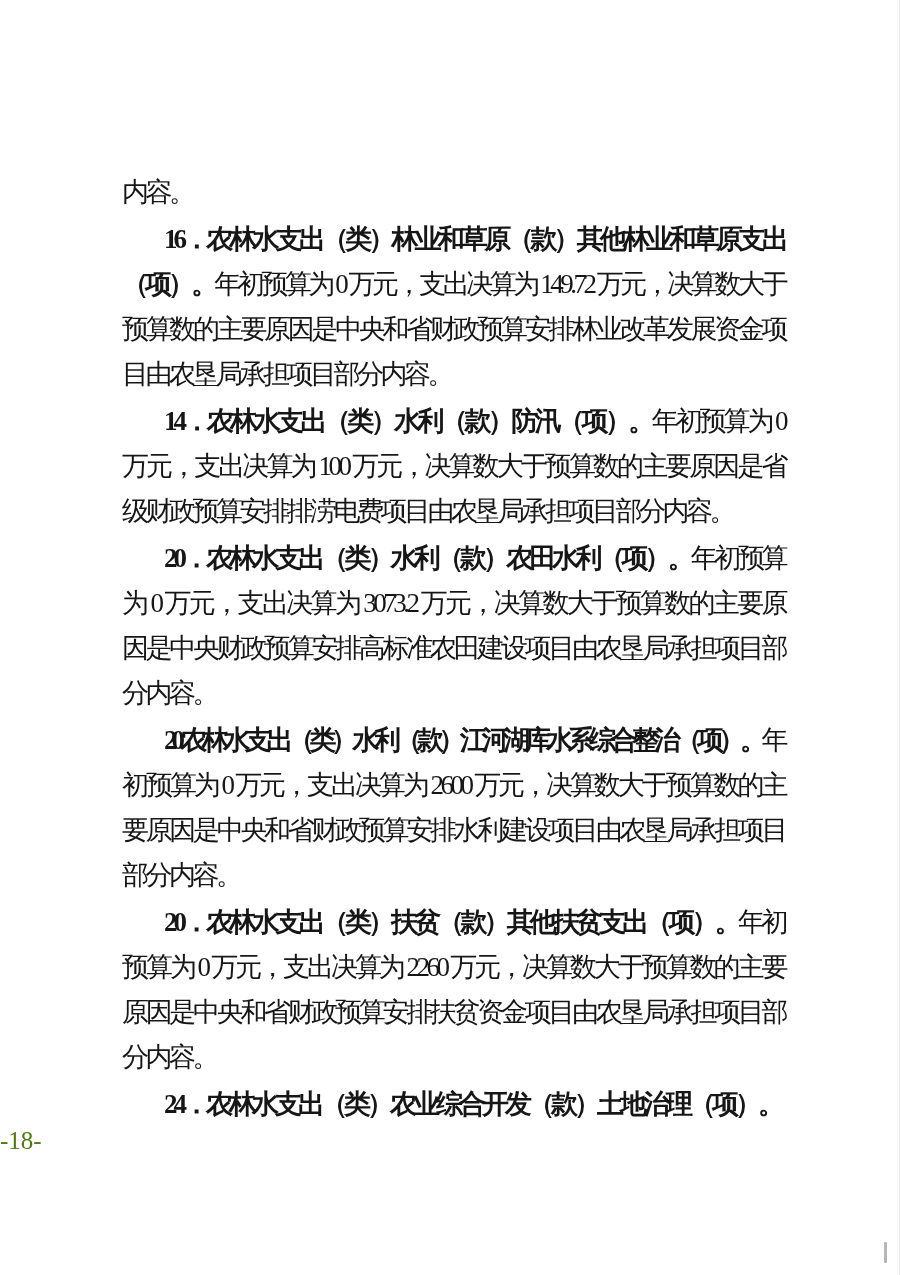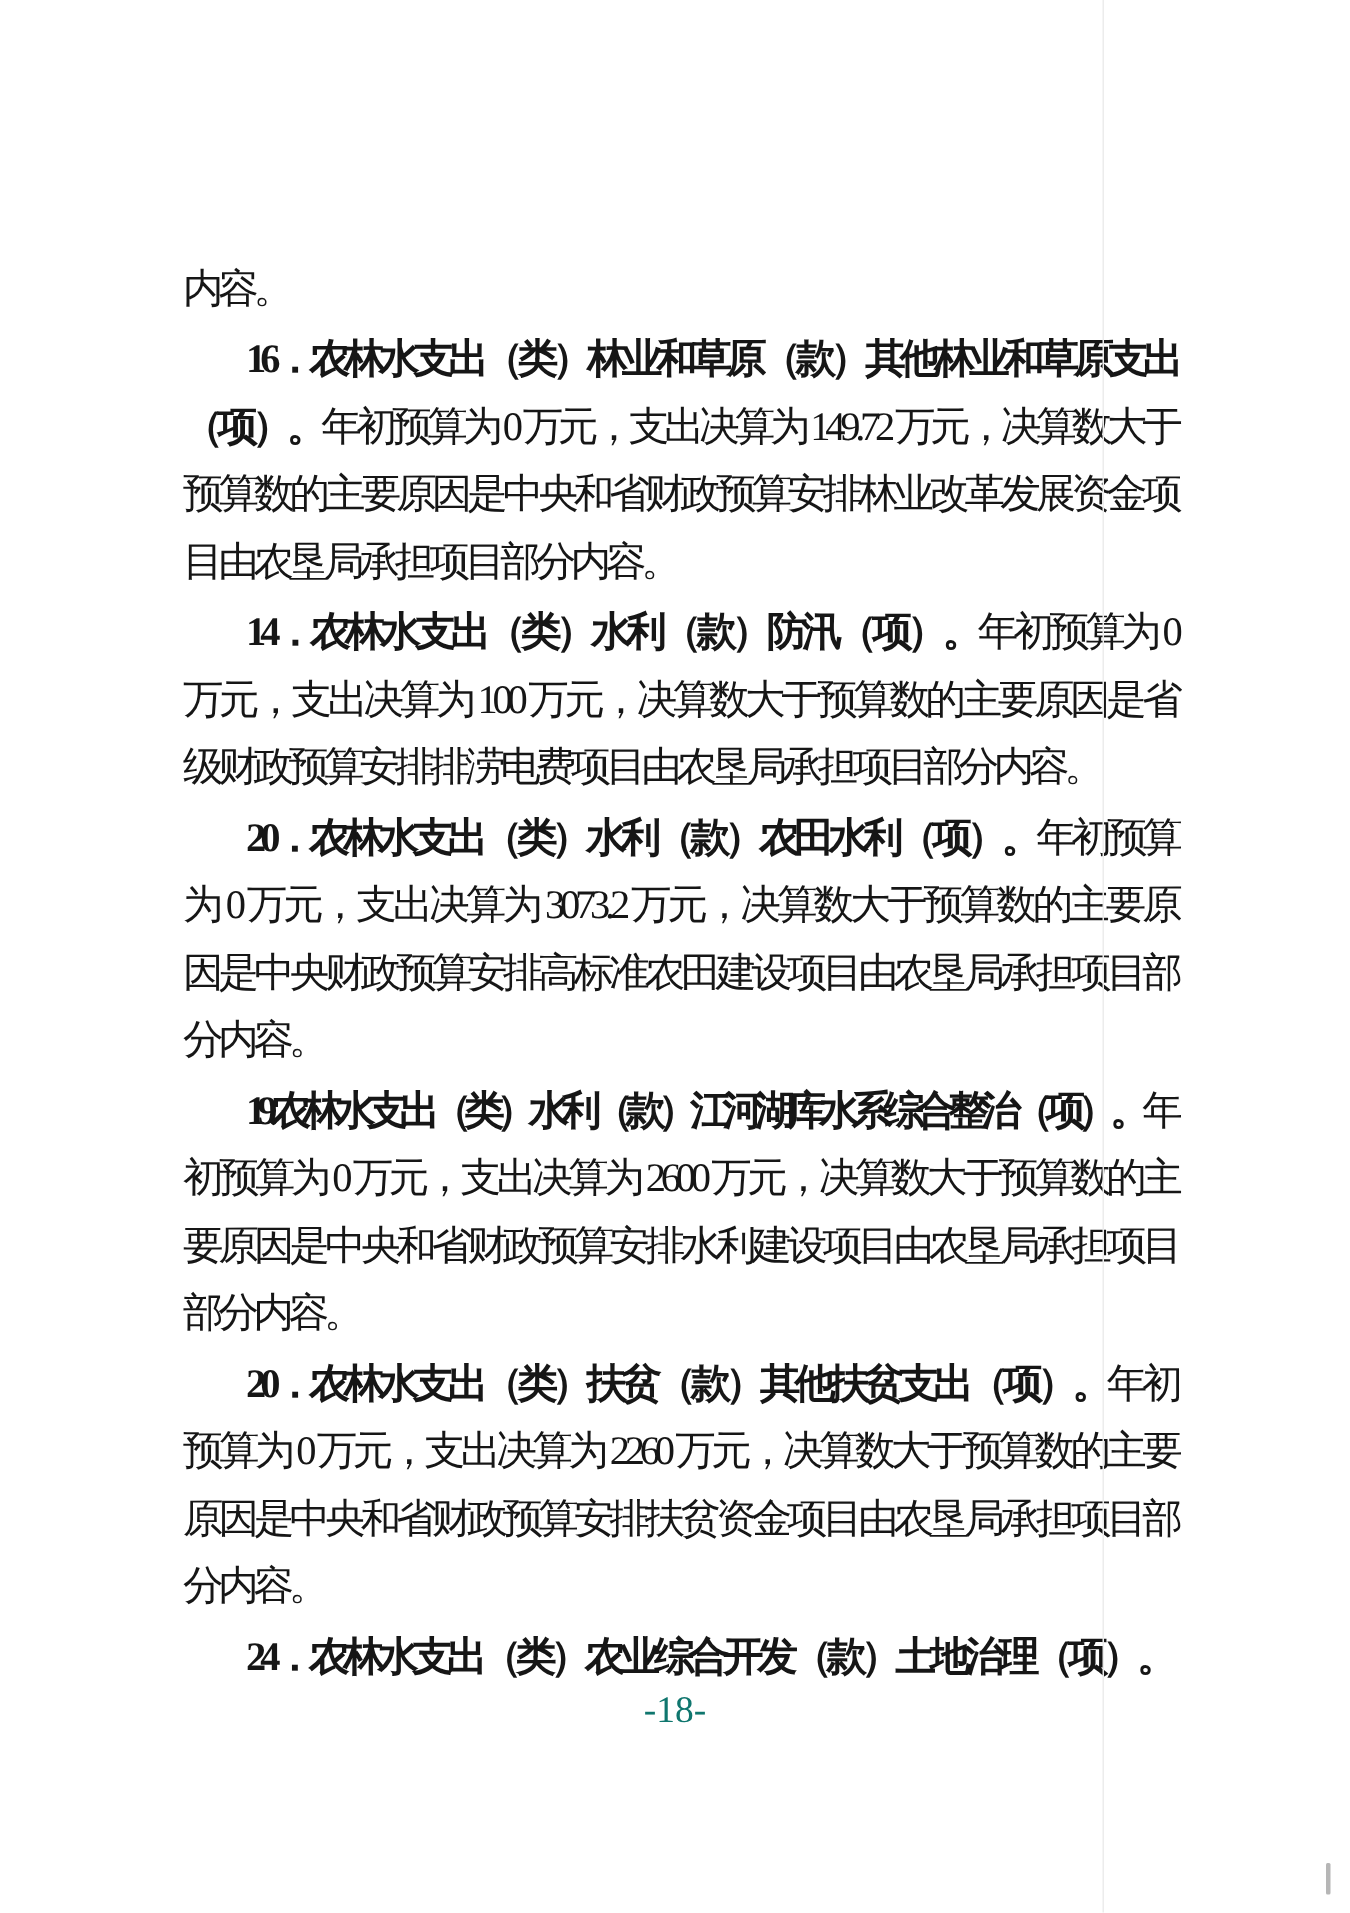--- a/index.html
+++ b/index.html
@@ -10,21 +10,21 @@
     width: 900px;
     height: 1275px;
     background: #ffffff;
     position: relative;
     overflow: hidden;
     font-family: "Liberation Serif", "DejaVu Serif", serif;
   }
   .page {
     position: absolute;
     left: 0; top: 0;
-    width: 736px; height: 1275px;
+    width: 900px; height: 1275px;
     background: #ffffff;
   }
   .doc-text {
     position: absolute;
     left: 122px;
     top: 170px;
     width: 663px;
     font-size: 27px;
     line-height: 45px;
     color: #161616;
@@ -47,24 +47,23 @@
     letter-spacing: -6px;
   }
   .bd {
     font-weight: 400;
   }
   .page-footer {
     position: absolute;
     left: 0;
     top: 1126px;
     width: 900px;
-    text-align: center;
     font-size: 25px;
     line-height: 30px;
-    color: #0f766e;
+    color: #4d7c0f;
     letter-spacing: 0;
   }
   .scan-mark {
     position: absolute;
     left: 884px;
     top: 1242px;
     width: 3px;
     height: 21px;
     background: #b6b6b6;
     border-radius: 1px;
@@ -86,21 +85,21 @@
   <div class="doc-text">
 
     <p class="para no-indent"><span>内容。</span></p>
 
     <p class="para"><span class="hd">16．农林水支出（类）林业和草原（款）其他林业和草原支出（项）。</span><span class="bd">年初预算为 0 万元，支出决算为 149.72 万元，决算数大于预算数的主要原因是中央和省财政预算安排林业改革发展资金项目由农垦局承担项目部分内容。</span></p>
 
     <p class="para"><span class="hd">14．农林水支出（类）水利（款）防汛（项）。</span><span class="bd">年初预算为 0 万元，支出决算为 100 万元，决算数大于预算数的主要原因是省级财政预算安排排涝电费项目由农垦局承担项目部分内容。</span></p>
 
     <p class="para"><span class="hd">20．农林水支出（类）水利（款）农田水利（项）。</span><span class="bd">年初预算为 0 万元，支出决算为 3073.2 万元，决算数大于预算数的主要原因是中央财政预算安排高标准农田建设项目由农垦局承担项目部分内容。</span></p>
 
-    <p class="para"><span class="hd tight">19.农林水支出（类）水利（款）江河湖库水系综合整治（项）。</span><span class="bd">年初预算为 0 万元，支出决算为 2600 万元，决算数大于预算数的主要原因是中央和省财政预算安排水利建设项目由农垦局承担项目部分内容。</span></p>
+    <p class="para"><span class="hd tight">20.农林水支出（类）水利（款）江河湖库水系综合整治（项）。</span><span class="bd">年初预算为 0 万元，支出决算为 2600 万元，决算数大于预算数的主要原因是中央和省财政预算安排水利建设项目由农垦局承担项目部分内容。</span></p>
 
     <p class="para"><span class="hd">20．农林水支出（类）扶贫（款）其他扶贫支出（项）。</span><span class="bd">年初预算为 0 万元，支出决算为 2260 万元，决算数大于预算数的主要原因是中央和省财政预算安排扶贫资金项目由农垦局承担项目部分内容。</span></p>
 
     <p class="para"><span class="hd">24．农林水支出（类）农业综合开发（款）土地治理（项）。</span><span class="bd"></span></p>
 
   </div>
 
   <div class="page-footer">-18-</div>
 
   <div class="scan-mark"></div>

